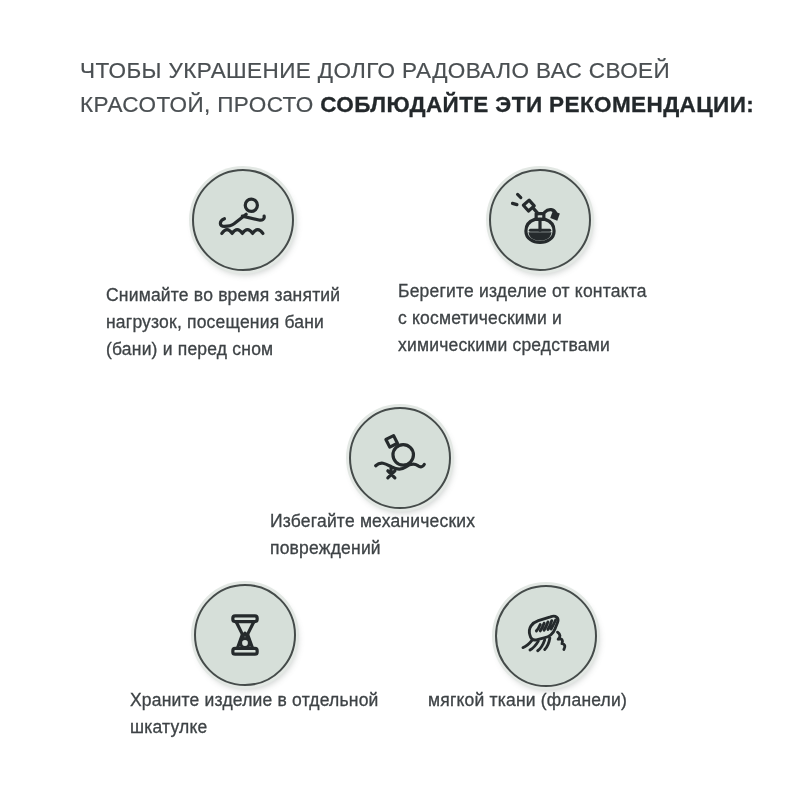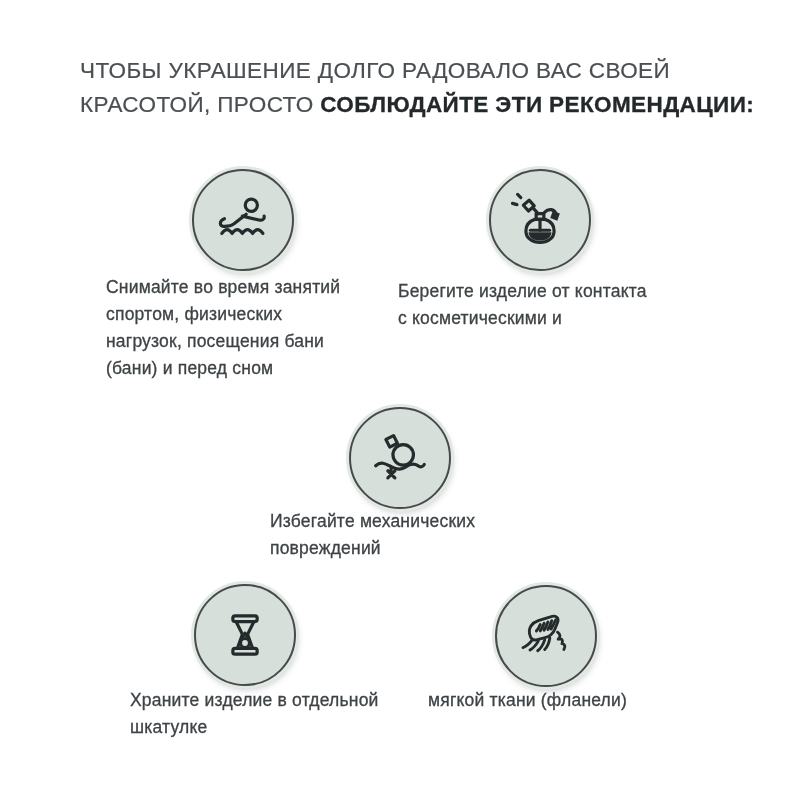--- a/index.html
+++ b/index.html
@@ -35,21 +35,21 @@
   .c2{left:349px;top:407px;}
   .c3{left:194px;top:584px;}
   .c4{left:495px;top:585px;}
 
   
   .caption{
     position:absolute;font-size:17.5px;line-height:27px;
     color:#3e4346;letter-spacing:.2px;font-weight:500;
     -webkit-text-stroke:.3px #3e4346;white-space:nowrap;
   }
-  .t0{left:106px;top:274px;}
+  .t0{left:106px;top:282px;}
   .t1{left:398px;top:278px;}
   .t2{left:270px;top:508px;}
   .t3{left:106px;top:687px;margin-left:24px;}
   .t4{left:428px;top:687px;}
 </style>
 </head>
 <body>
 
 <div class="canvas">
 
@@ -78,28 +78,28 @@
       <path d="M24 27 l9 -8 l8 9 l-9 8 z"></path>
       <path d="M39 31 l8 9"></path>
       <path d="M20 15 l-5 -5 M14 26 l-7 -2"></path>
       <path d="M57 38 c7 -7 15 -5 18 2"></path>
       <path fill="#252a2c" stroke="none" d="M70 36 l11 4 l-4 11 l-11 -4 z"></path>
     </svg>
   </div>
 
   <div class="caption t0">
     <div>Снимайте во время занятий</div>
-    <div>спортом, физических</div>
     <div>нагрузок, посещения бани</div>
     <div>(бани) и перед сном</div>
   </div>
 
   <div class="caption t1">
     <div>Берегите изделие от контакта</div>
     <div>с косметическими и</div>
+    <div>химическими средствами</div>
   </div>
 
   <div class="circle c2">
     <svg viewBox="0 0 100 100" fill="none" stroke="#252a2c" stroke-width="5" stroke-linecap="round" stroke-linejoin="round">
       <circle cx="55" cy="45" r="16"></circle>
       <path d="M28 21 l12 -6 l6 12 l-12 6 z"></path>
       <path d="M12 62 c9 -8 17 -2 25 2 c8 4 15 5 22 0 c7 -5 13 -6 19 -2 c4 3 8 2 10 -2"></path>
       <path d="M42 70 l-11 11 M31 70 l11 11 M36 66 v6"></path>
     </svg>
   </div>

